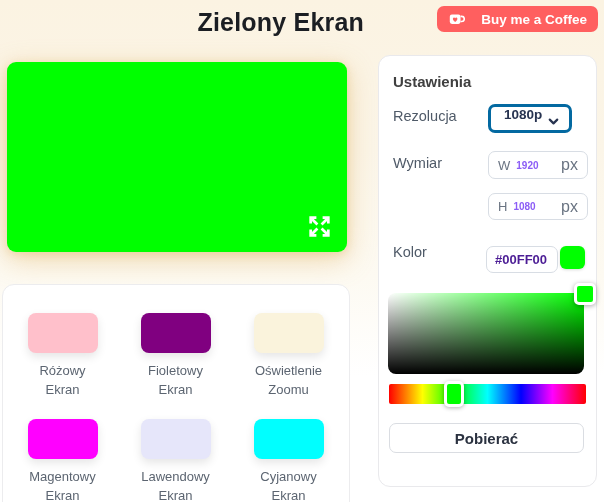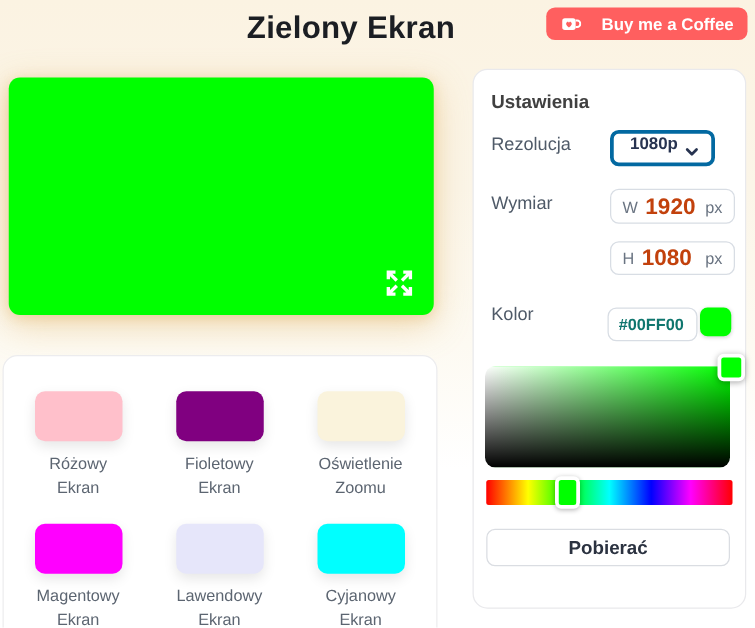--- a/index.html
+++ b/index.html
@@ -81,32 +81,32 @@
   .dim-input {
     position:absolute; left:109px; width:100px; height:28px;
     border:1px solid #d8dde4; border-radius:7px; background:#fff;
     display:flex; align-items:center; padding:0 9px; gap:6px;
   }
   .dim-w { top:95px; }
   .dim-h { top:137px; height:27px; }
   .dim-prefix { font-size:13px; color:#6a7482; }
   .dim-input input {
     flex:1; min-width:0; border:none; outline:none; background:transparent;
-    font-size:18px; font-weight:600; color:#c2410c; font-family:inherit;
-  }
-  .dim-unit { font-size:13px; color:#6a7482; }
+    font-size:10px; font-weight:600; color:#8b5cf6; font-family:inherit;
+  }
+  .dim-unit { font-size:16px; color:#6a7482; }
 
   .color-input-box {
     position:absolute; left:107px; top:190px; width:72px; height:27px;
     border:1px solid #d8dde4; border-radius:7px; background:#fff;
     display:flex; align-items:center; padding:0 8px;
   }
   .color-input-box input {
     width:100%; border:none; outline:none; background:transparent;
-    font-size:13px; font-weight:600; color:#0f766e; font-family:inherit;
+    font-size:13px; font-weight:600; color:#4c1d95; font-family:inherit;
   }
   .color-swatch-btn {
     position:absolute; left:181px; top:190px; width:25px; height:23px;
     border:none; border-radius:6px; cursor:pointer;
     box-shadow:0 1px 3px rgba(0,0,0,.15);
   }
 
   .sat-area {
     position:absolute; left:9px; top:237px; width:196px; height:81px;
     border-radius:8px; cursor:crosshair;

